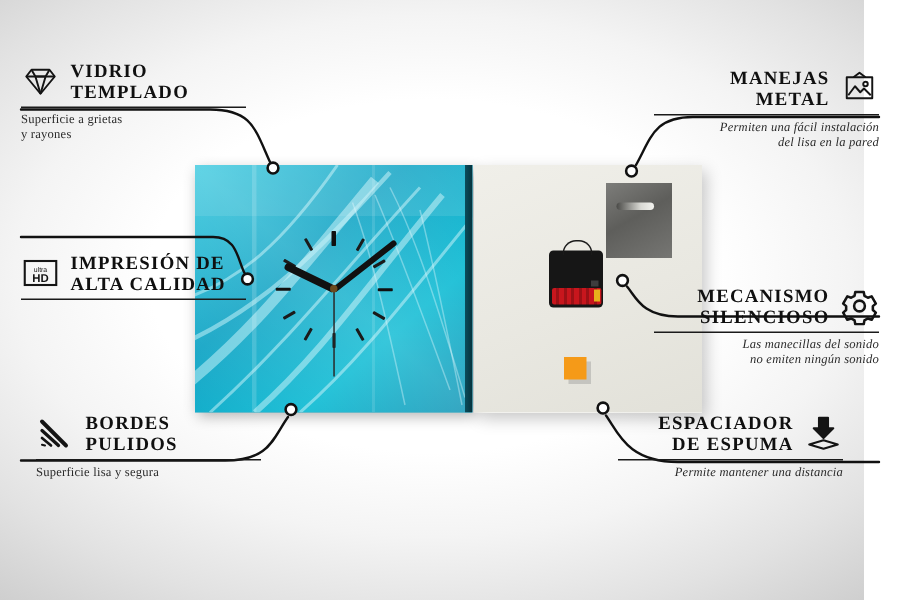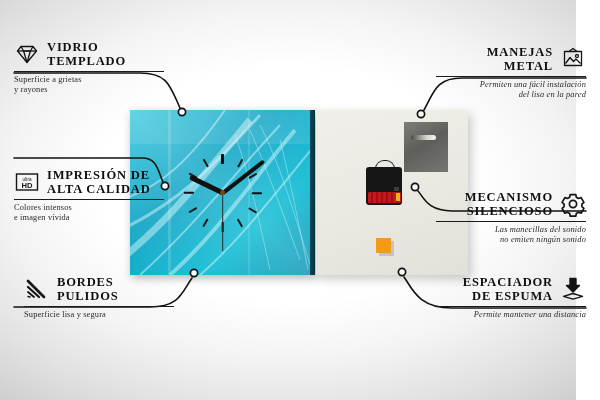--- a/index.html
+++ b/index.html
@@ -252,24 +252,20 @@
           <text x="13" y="12" font-family="Liberation Sans, sans-serif" font-size="4.6" fill="#141414" text-anchor="middle">ultra</text>
           <text x="13" y="19" font-family="Liberation Sans, sans-serif" font-size="7.6" font-weight="bold" fill="#141414" text-anchor="middle">HD</text>
         </svg>
       </span>
       <span class="ttl">
         <span>IMPRESIÓN DE</span><br>
         <span>ALTA CALIDAD</span>
       </span>
     </div>
     <div class="rule" style="width:150px;"></div>
-    <div class="desc">
-      <span>Colores intensos</span><br>
-      <span>e imagen vívida</span>
-    </div>
   </div>
 
   <div class="feat left" style="left:24px;top:275px;width:150px;">
     <div class="hdr">
       <span class="ico">
         <svg viewBox="0 0 26 26">
             <g stroke="#141414" fill="none" stroke-linecap="round">
           <path d="M4 5 L20 21" stroke-width="2.6"></path>
           <path d="M4 11 L15 21" stroke-width="2.2"></path>
           <path d="M4 16 L10 21" stroke-width="1.8"></path>
@@ -327,21 +323,21 @@
           </svg>
       </span>
     </div>
     <div class="rule" style="width:150px;"></div>
     <div class="desc">
       <span>Las manecillas del sonido</span><br>
       <span>no emiten ningún sonido</span>
     </div>
   </div>
 
-  <div class="feat right" style="left:436px;top:275px;width:150px;">
+  <div class="feat right" style="left:412px;top:275px;width:150px;">
     <div class="hdr">
       <span class="ttl">
         <span>ESPACIADOR</span><br>
         <span>DE ESPUMA</span>
       </span>
       <span class="ico">
         <svg viewBox="0 0 26 26">
             <g fill="none" stroke="#141414" stroke-width="1.4" stroke-linejoin="round">
           <path d="M10 2.5 h6 v7 h3.5 L13 16 L6.5 9.5 H10 z" fill="#141414"></path>
           <path d="M13 17.5 L22.5 20.3 L13 23.2 L3.5 20.3 z"></path>

